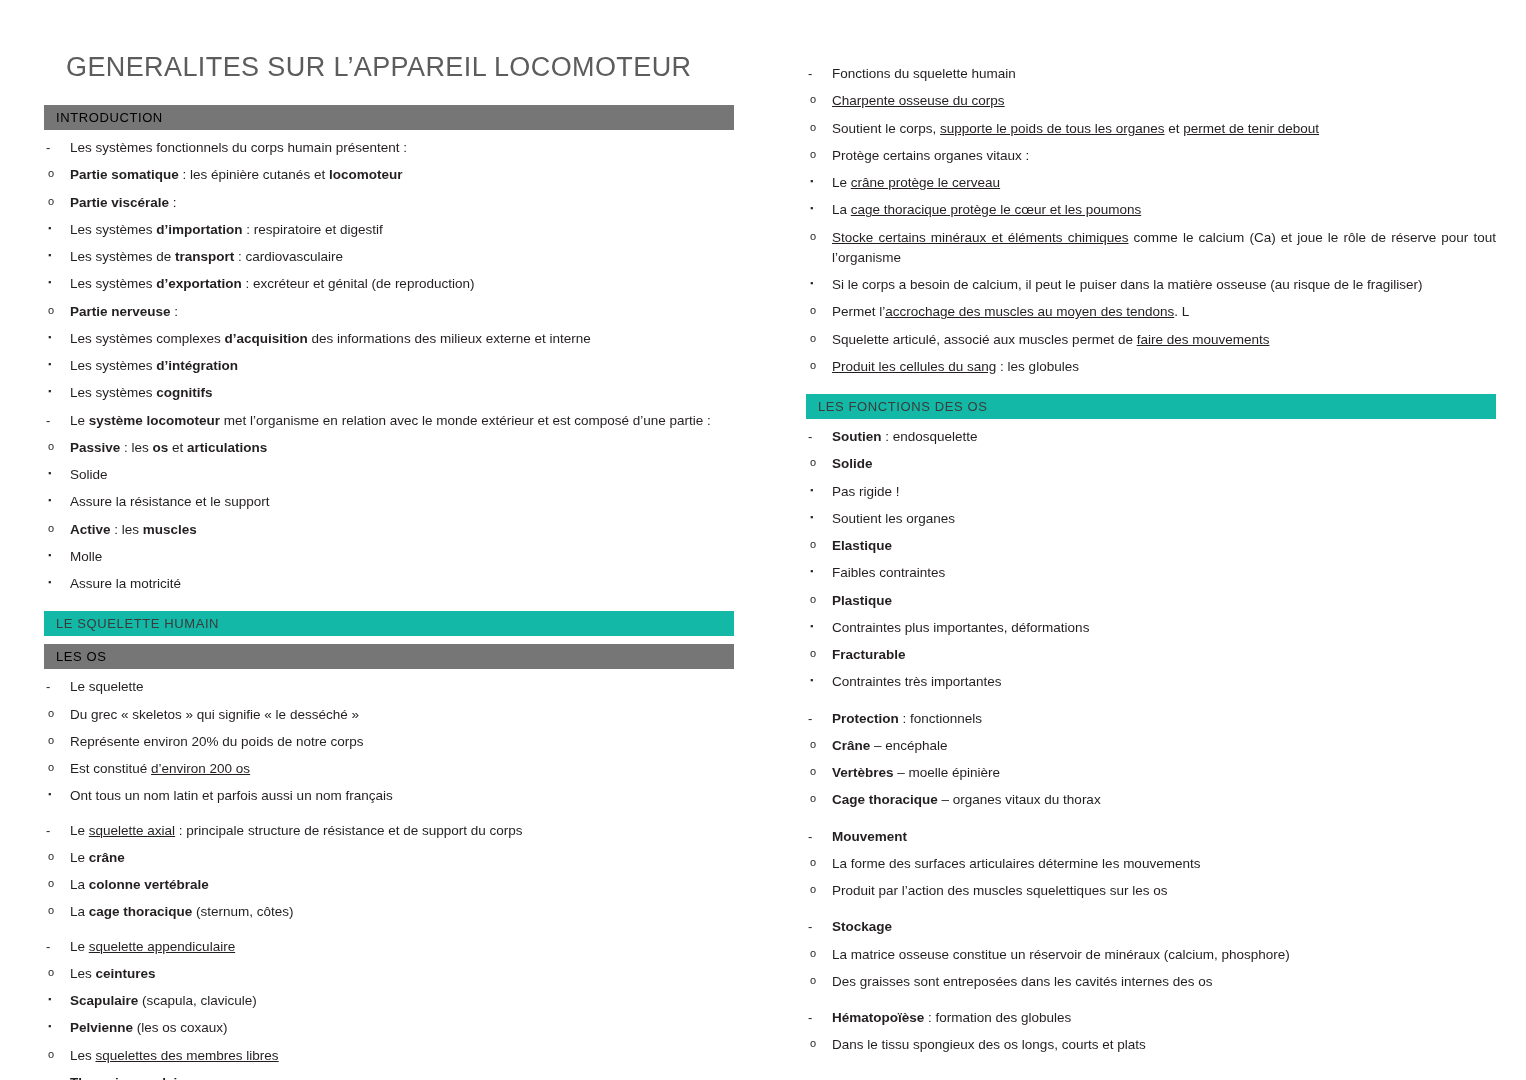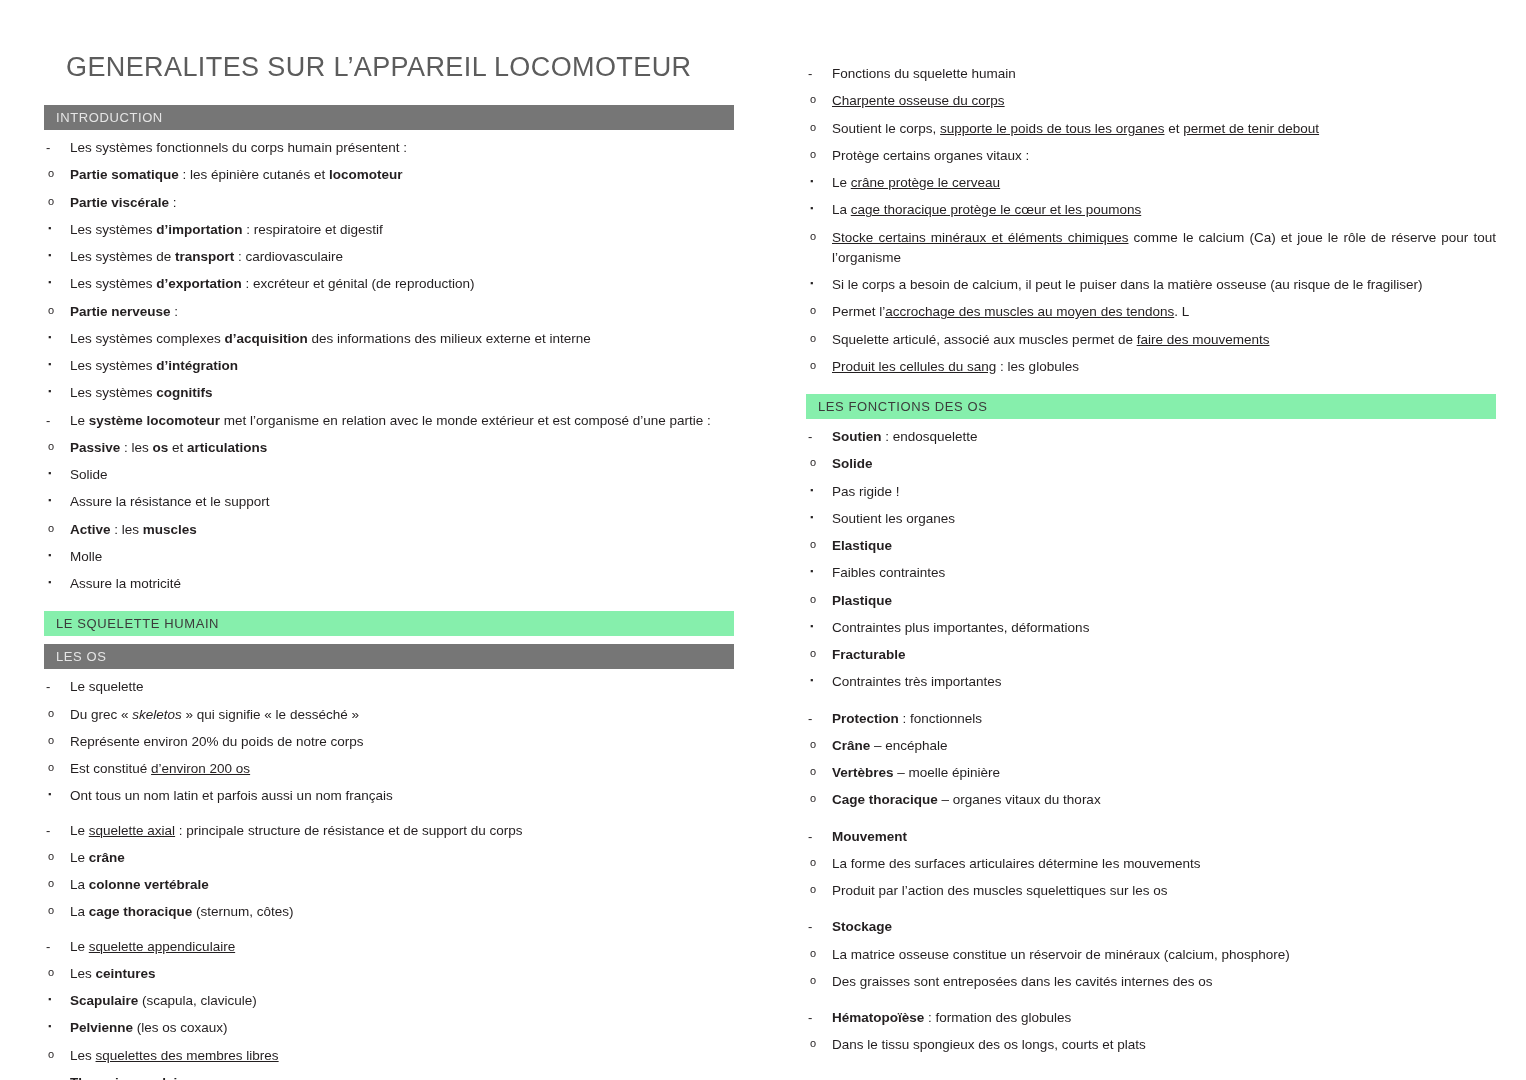--- a/index.html
+++ b/index.html
@@ -35,31 +35,31 @@
   h1.doc-title {
     font-weight: 400;
     font-size: 27px;
     letter-spacing: 0.4px;
     color: #5c5c5c;
     margin: 14px 0 22px 22px;
     font-family: "Liberation Sans", sans-serif;
   }
   .band {
     background: #7c7c7c;
-    color: #e5e5e5;
+    color: #000000;
     font-size: 13px;
     letter-spacing: 0.6px;
     padding: 5px 0 5px 12px;
     margin: 0 0 8px 0;
   }
   .band.dark {
     background: #767676;
   }
   .band.light {
-    background: #86efac;
+    background: #14b8a6;
     color: #3b3b3b;
   }
   ul.lvl {
     list-style: none;
     margin: 0;
     padding: 0;
   }
   li.item {
     position: relative;
     padding-left: 26px;
@@ -74,21 +74,21 @@
     color: #231f20;
   }
   li.item.dash > .marker { left: 2px; }
   li.item.circ > .marker { font-size: 11px; top: 0px; }
   li.item.sq > .marker { font-size: 9px; top: 2px; }
   .indent1 { margin-left: 22px; }
   .indent2 { margin-left: 48px; }
   b { font-weight: bold; }
   u { text-decoration: underline; }
   .bu { font-weight: bold; }
-  .it { font-style: italic; }
+  .it { }
   .just { text-align: justify; }
   .spacer-md { height: 10px; }
   .topgap { height: 26px; }
 </style>
 </head>
 <body>
 
 <div class="page">
   <div class="columns">
 

